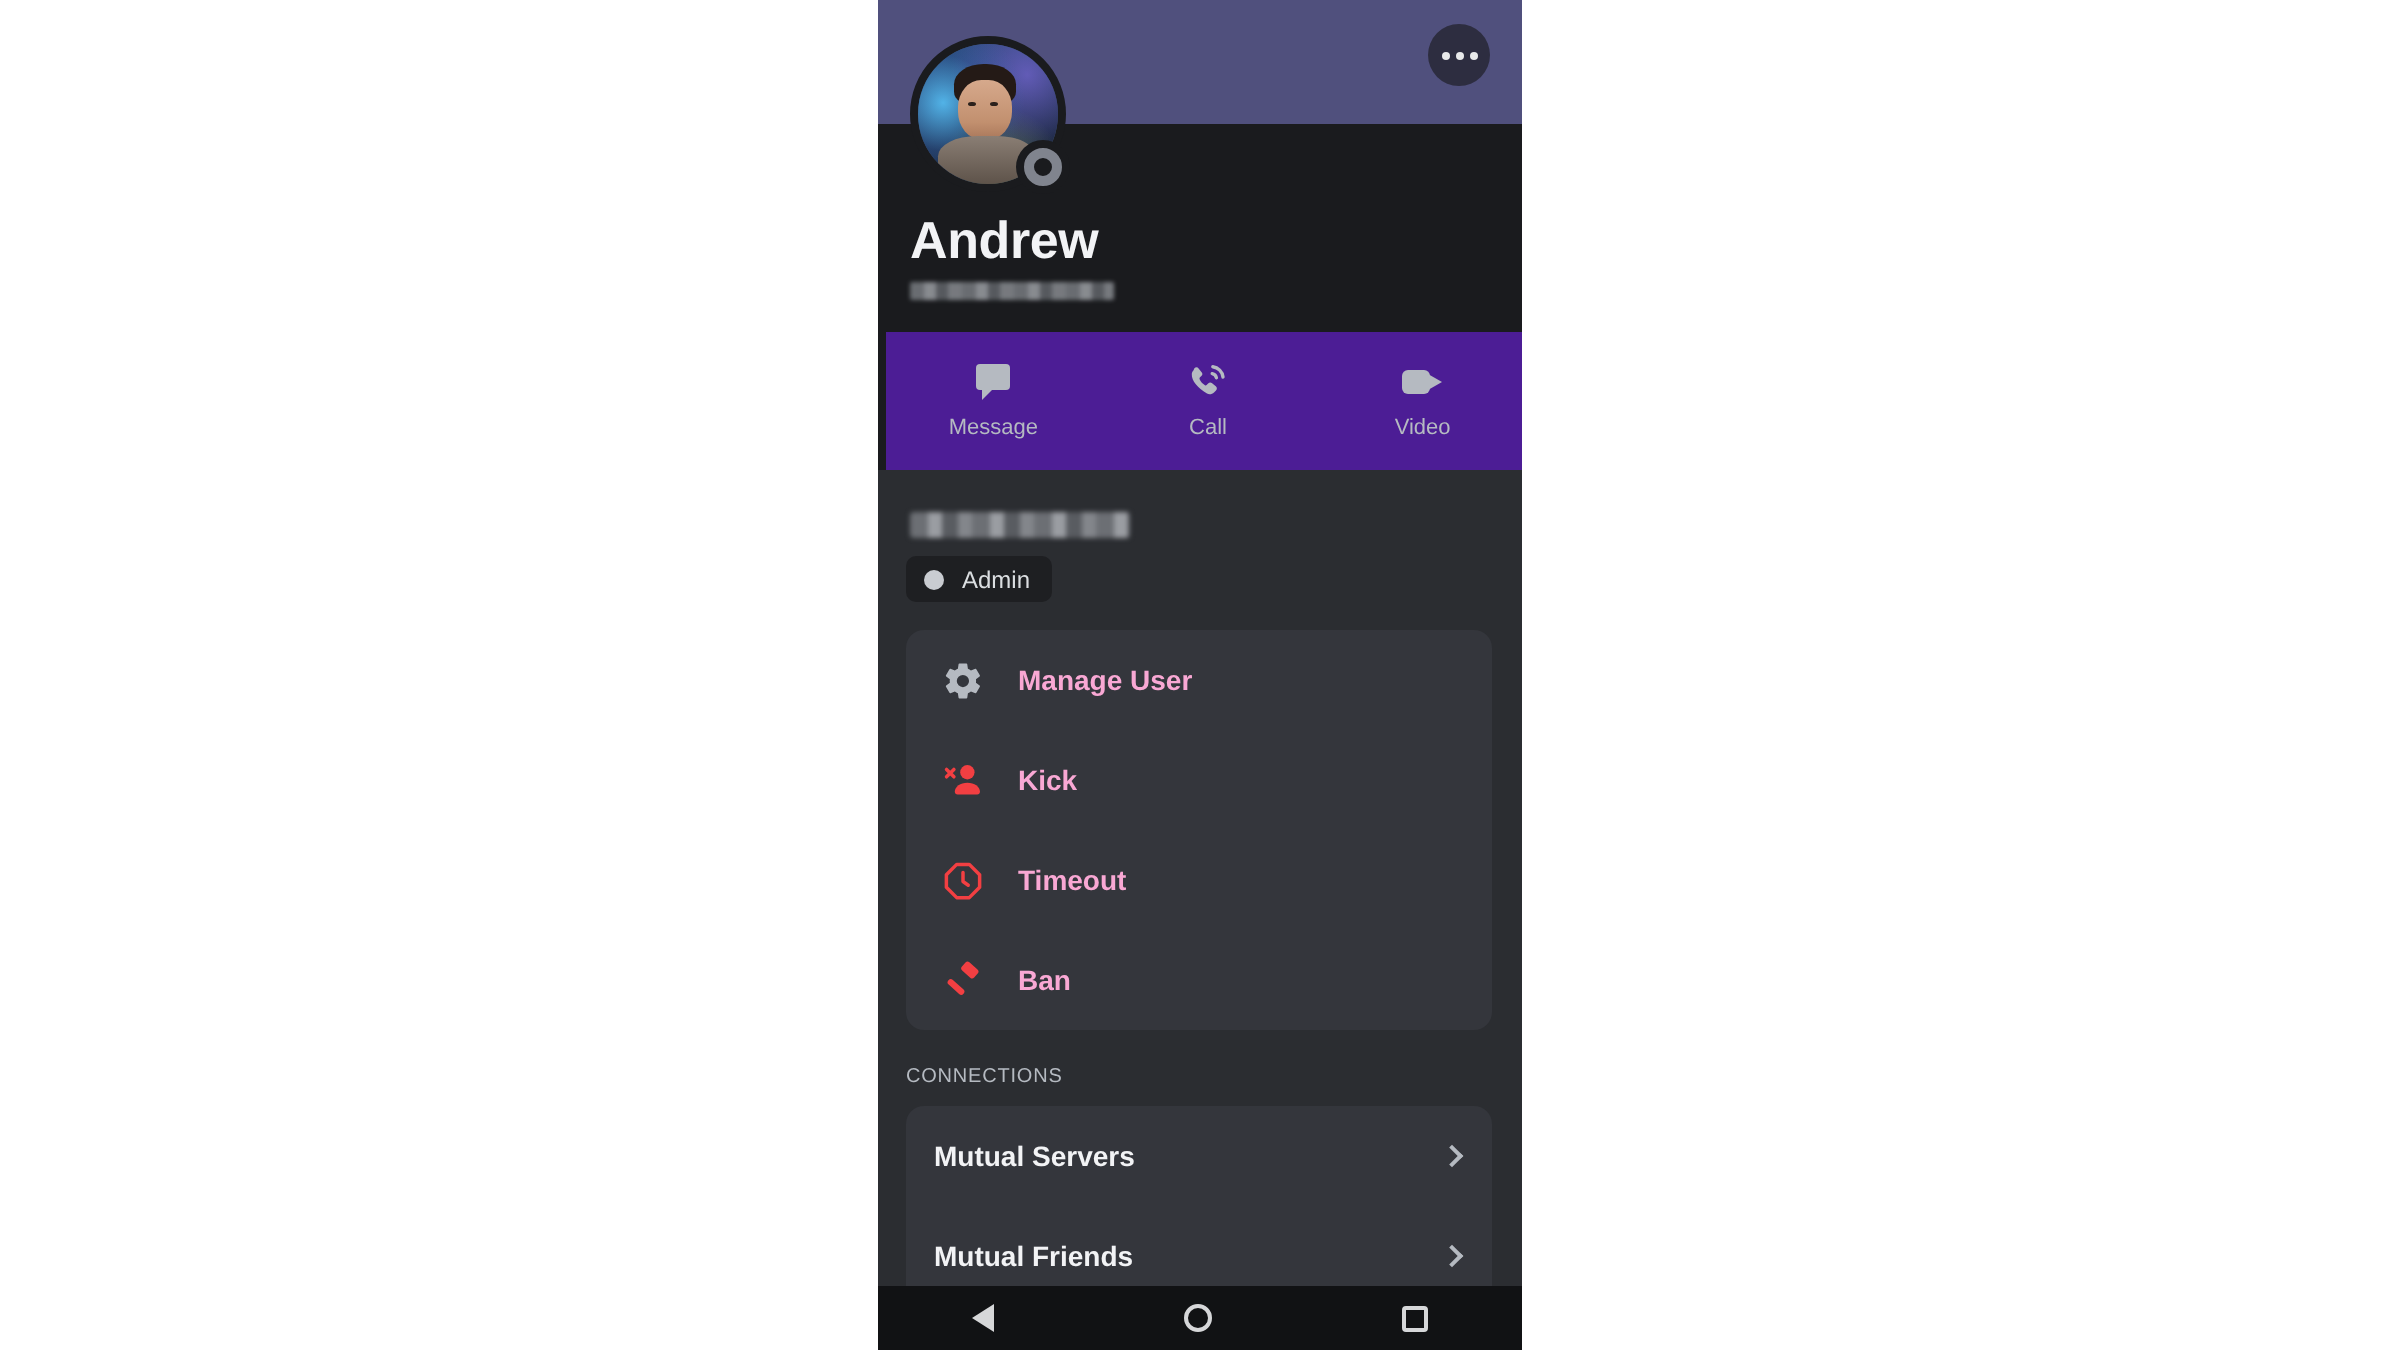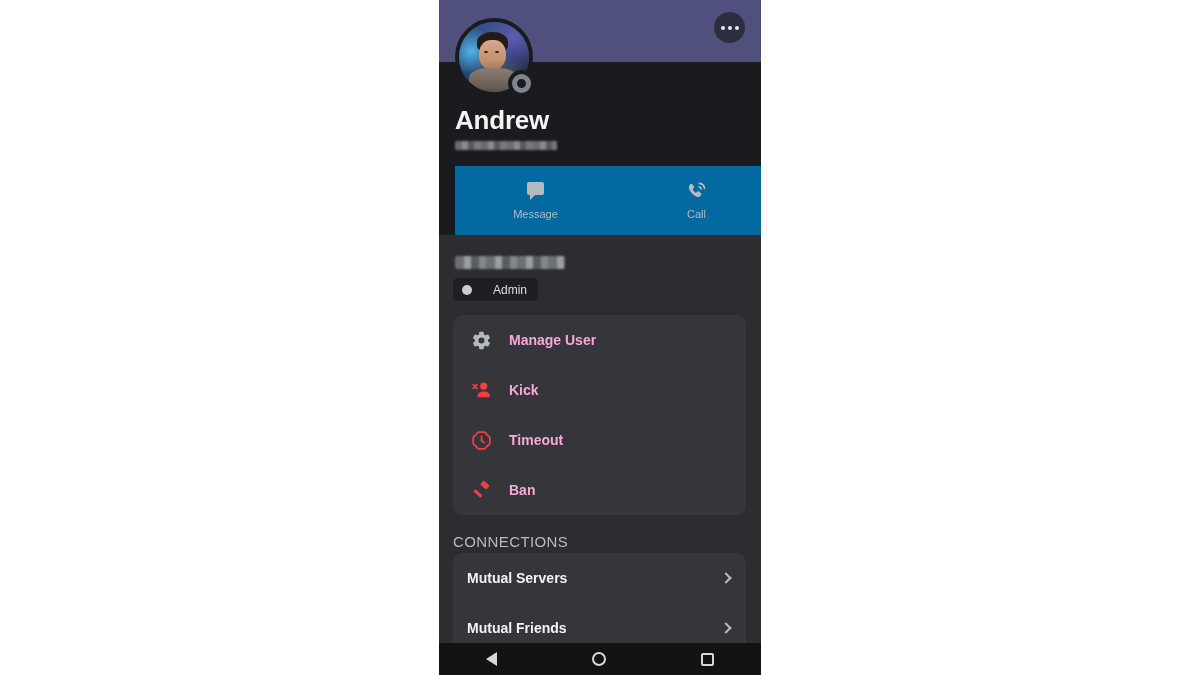--- a/index.html
+++ b/index.html
@@ -114,23 +114,23 @@
       repeating-linear-gradient(90deg,
         #6e7176 0px, #6e7176 7px,
         #8e9196 7px, #8e9196 13px,
         #5a5d62 13px, #5a5d62 19px,
         #7c7f84 19px, #7c7f84 26px);
     filter:blur(1.1px);
     opacity:.95;
   }
   
   .actions {
-    position:absolute; left:16px; top:166px;
+    position:absolute; left:4px; top:166px;
     width:322px; height:69px;
-    background:#0369a1;
+    background:#4c1d95;
     display:flex;
   }
   .action {
     flex:1;
     display:flex; flex-direction:column;
     align-items:center; justify-content:center;
     gap:7px;
   }
   .action .label { font-size:11px; color:#b5bac1; }
   .ico { width:22px; height:20px; position:relative; }
@@ -173,21 +173,21 @@
       repeating-linear-gradient(90deg,
         #6c6f74 0px,#6c6f74 9px,
         #9a9da2 9px,#9a9da2 16px,
         #595c61 16px,#595c61 24px,
         #83868b 24px,#83868b 31px);
     filter:blur(1.3px);
   }
   .role-chip {
     position:absolute; left:14px; top:43px;
     height:23px;
-    display:inline-flex; align-items:center; gap:21px;
+    display:inline-flex; align-items:center; gap:9px;
     padding:0 11px 0 9px;
     background:#1e1f22;
     border-radius:5px;
     justify-content:center;
   }
   .role-chip .dot {
     width:10px; height:10px; border-radius:50%;
     background:#c9ccd1;
   }
   .role-chip .name { font-size:12px; color:#dbdee1; }
@@ -205,21 +205,21 @@
     padding-left:18px;
     gap:17px;
   }
   .mod-item .txt {
     font-size:14px; font-weight:bold; color:#f9a8d4;
   }
   .mi { width:21px; height:21px; flex:none; position:relative; }
   
   .sec-title {
     position:absolute; left:14px; top:298px;
-    font-size:15px; letter-spacing:.4px;
+    font-size:10px; letter-spacing:.4px;
     color:#b5bac1;
   }
   .conn-card {
     position:absolute; left:14px; top:318px;
     width:293px;
     background:#34363c;
     border-radius:9px;
     overflow:hidden;
   }
   .conn-item {
@@ -309,20 +309,27 @@
         <div class="ico">
           <svg width="22" height="20" viewBox="0 0 22 20">
             <path d="M4.2 3.1c.6-.6 1.6-.6 2.1.1l1.6 2c.4.5.4 1.2-.1 1.7l-.9.9c-.2.2-.2.5-.1.8.5 1.1 1.6 2.4 2.7 3 .3.2.6.1.8-.1l.9-.9c.5-.5 1.2-.5 1.7-.1l2 1.6c.7.5.7 1.5.1 2.1l-1 1c-.9.9-2.3 1.2-3.5.6C8.4 14.6 6.3 12.9 4.8 11 3.6 9.5 2.8 7.7 2.9 6.1c0-.7.3-1.4.8-1.9z" fill="#b5bac1"></path>
             <path d="M13.4 2.4c2.7.3 4.8 2.4 5.1 5.1" fill="none" stroke="#b5bac1" stroke-width="1.7" stroke-linecap="round"></path>
             <path d="M13.1 5.8c1.1.2 1.9 1 2.1 2.1" fill="none" stroke="#b5bac1" stroke-width="1.7" stroke-linecap="round"></path>
           </svg>
         </div>
         <div class="label">Call</div>
       </div>
 
+      <div class="action">
+        <div class="ico vid">
+          <div class="body"></div>
+            <div class="lens"></div>
+        </div>
+        <div class="label">Video</div>
+      </div>
 
     </div>
 
     <div class="roles-sec">
 
       <div class="role-redacted"></div>
 
       <div class="role-chip">
         <span class="dot"></span>
         <span class="name">Admin</span>

